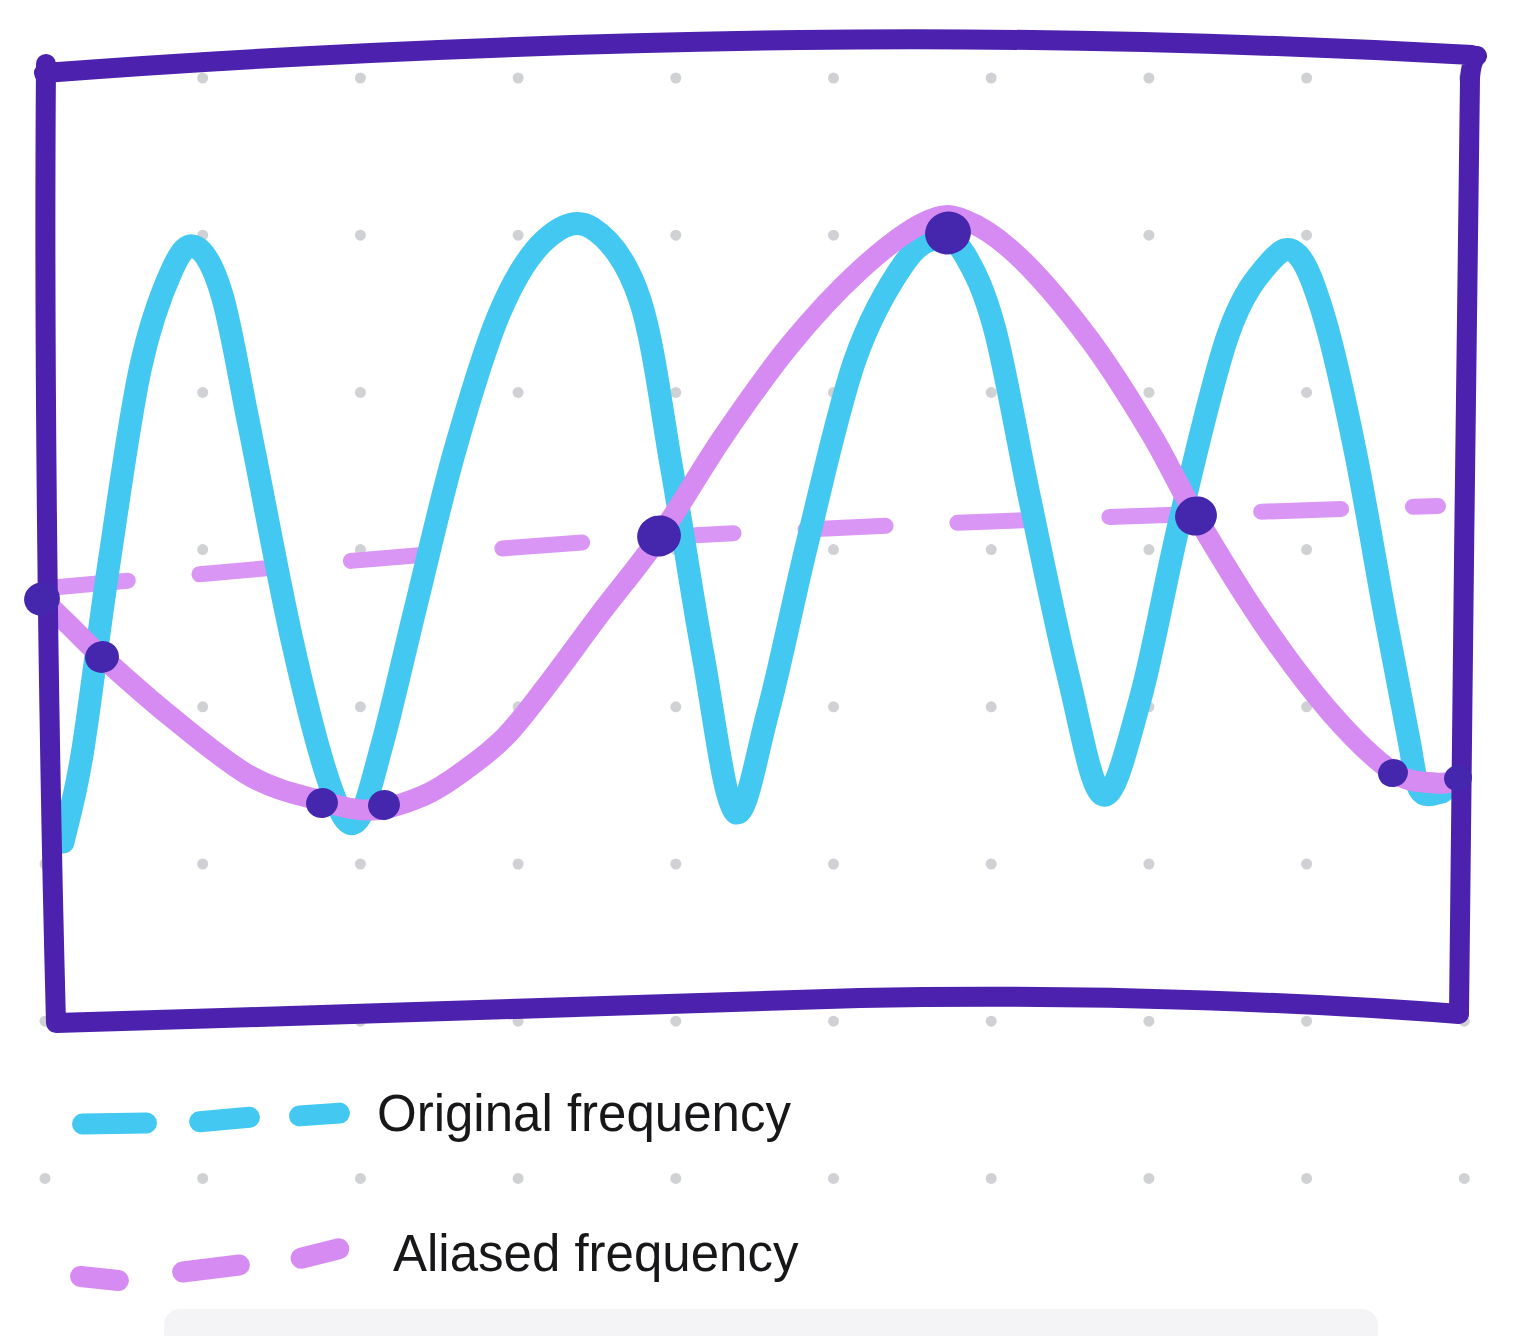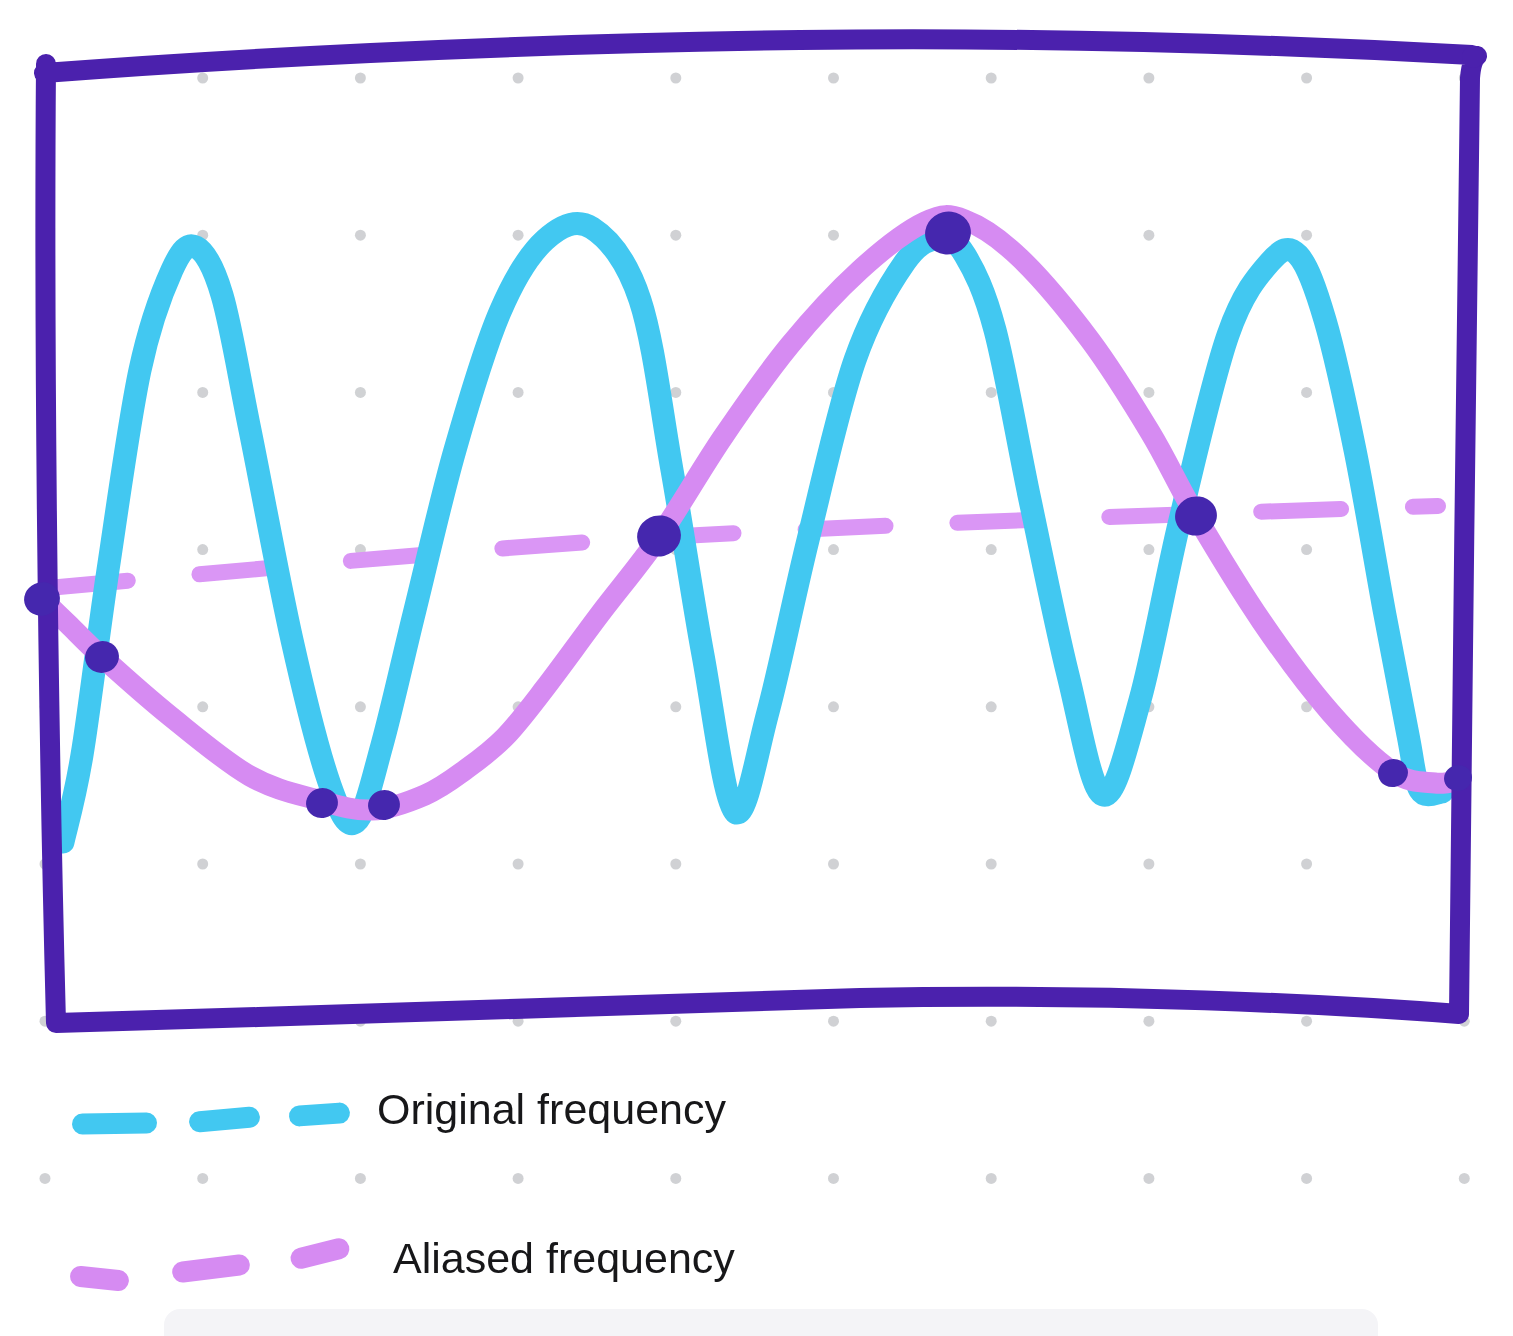--- a/index.html
+++ b/index.html
@@ -1,22 +1,22 @@
 <!DOCTYPE html>
 <html style="--bg: #ffffff; --cyan: #42c8f1; --violet: #d68bf2; --text: #171719; --toolbar: #f4f4f7;"><head>
 <meta charset="utf-8">
 <style>
   html,body{margin:0;padding:0;background:#ffffff;}
   body{width:1513px;height:1336px;overflow:hidden;font-family:"Liberation Sans",sans-serif;}
   .stage{position:relative;width:1513px;height:1336px;background:var(--bg,#fff);}
   #sketch{position:absolute;left:0;top:0;width:1513px;height:1336px;display:block;}
   .legend{position:absolute;left:0;top:0;width:100%;height:100%;pointer-events:none;}
-  .legend-label{position:absolute;color:var(--text,#171719);font-size:43px;line-height:1.1;white-space:nowrap;}
+  .legend-label{position:absolute;color:var(--text,#171719);font-size:51px;line-height:1.1;white-space:nowrap;}
   .legend-label.orig{left:377px;top:1086px;}
-  .legend-label.alias{left:393px;top:1226px;margin-top:9px;}
+  .legend-label.alias{left:393px;top:1226px;}
   .dash{position:absolute;height:21px;border-radius:12px;}
   .dash.cy{background:var(--cyan,#45c7f0);}
   .dash.vi{background:var(--violet,#d78bf1);}
   .c1{left:72px;top:1113px;width:85px;transform:rotate(-1deg);}
   .c2{left:189px;top:1109px;width:71px;transform:rotate(-5deg);}
   .c3{left:289px;top:1104px;width:61px;transform:rotate(-4deg);}
   .a1{left:70px;top:1268px;width:59px;transform:rotate(6deg);}
   .a2{left:172px;top:1258px;width:78px;transform:rotate(-7deg);}
   .a3{left:290px;top:1243px;width:60px;transform:rotate(-14deg);}
   .toolbar-edge{position:absolute;left:164px;top:1309px;width:1214px;height:27px;

